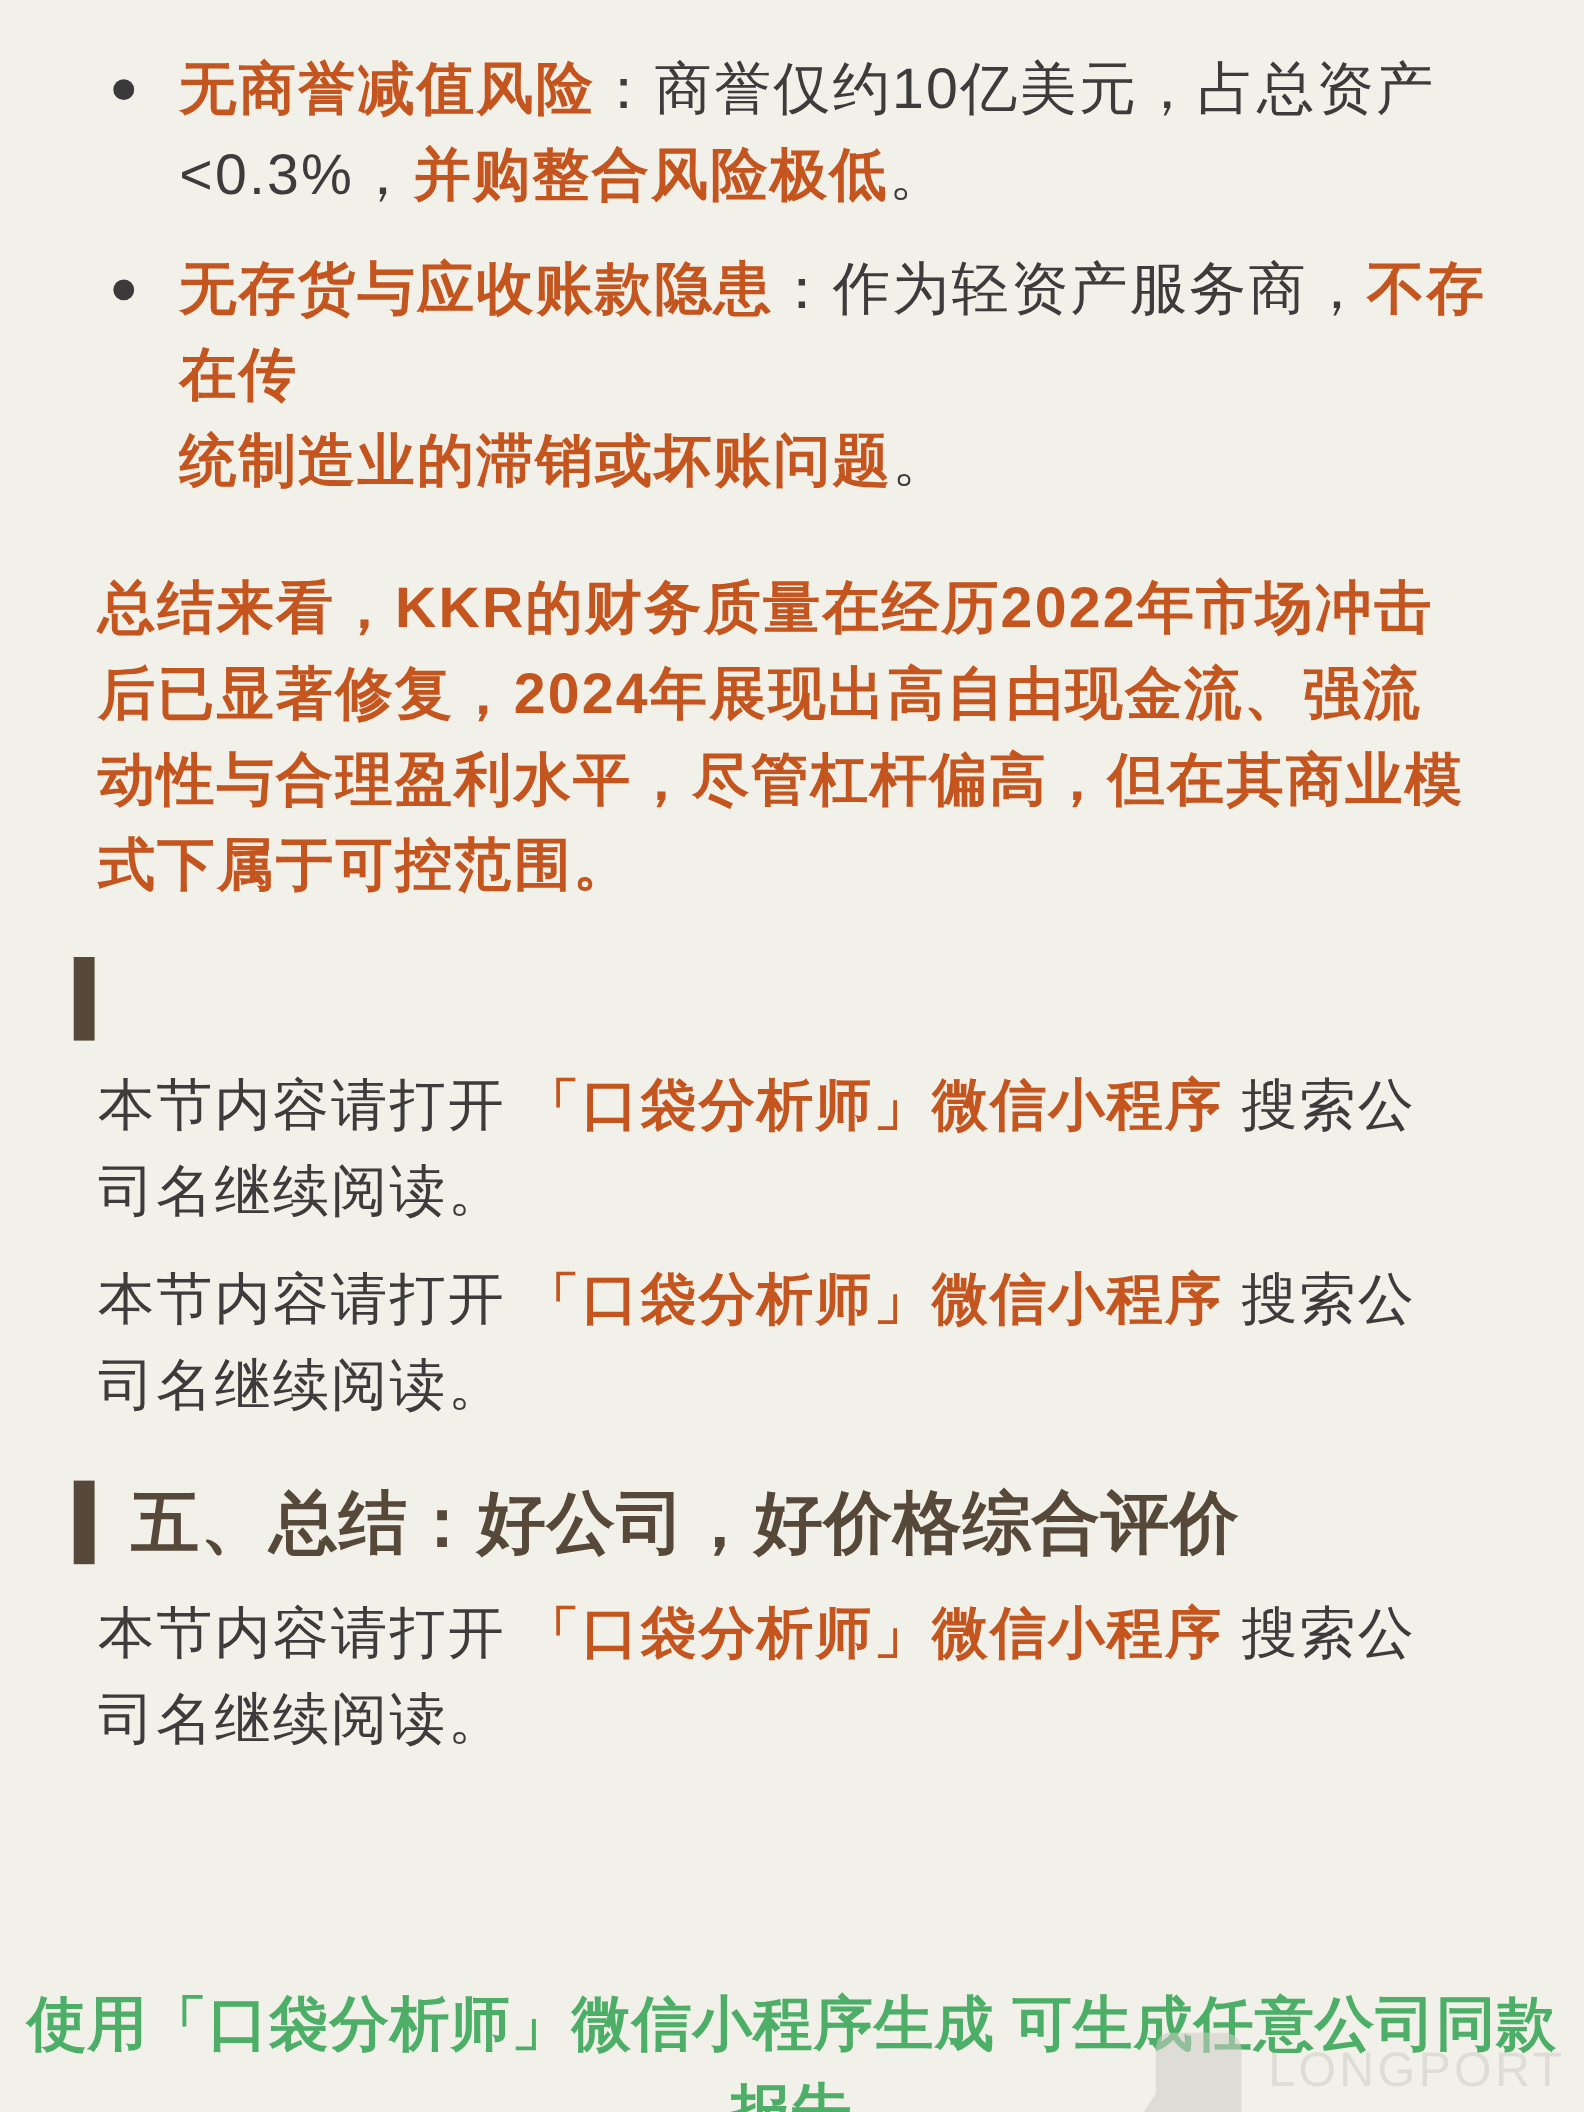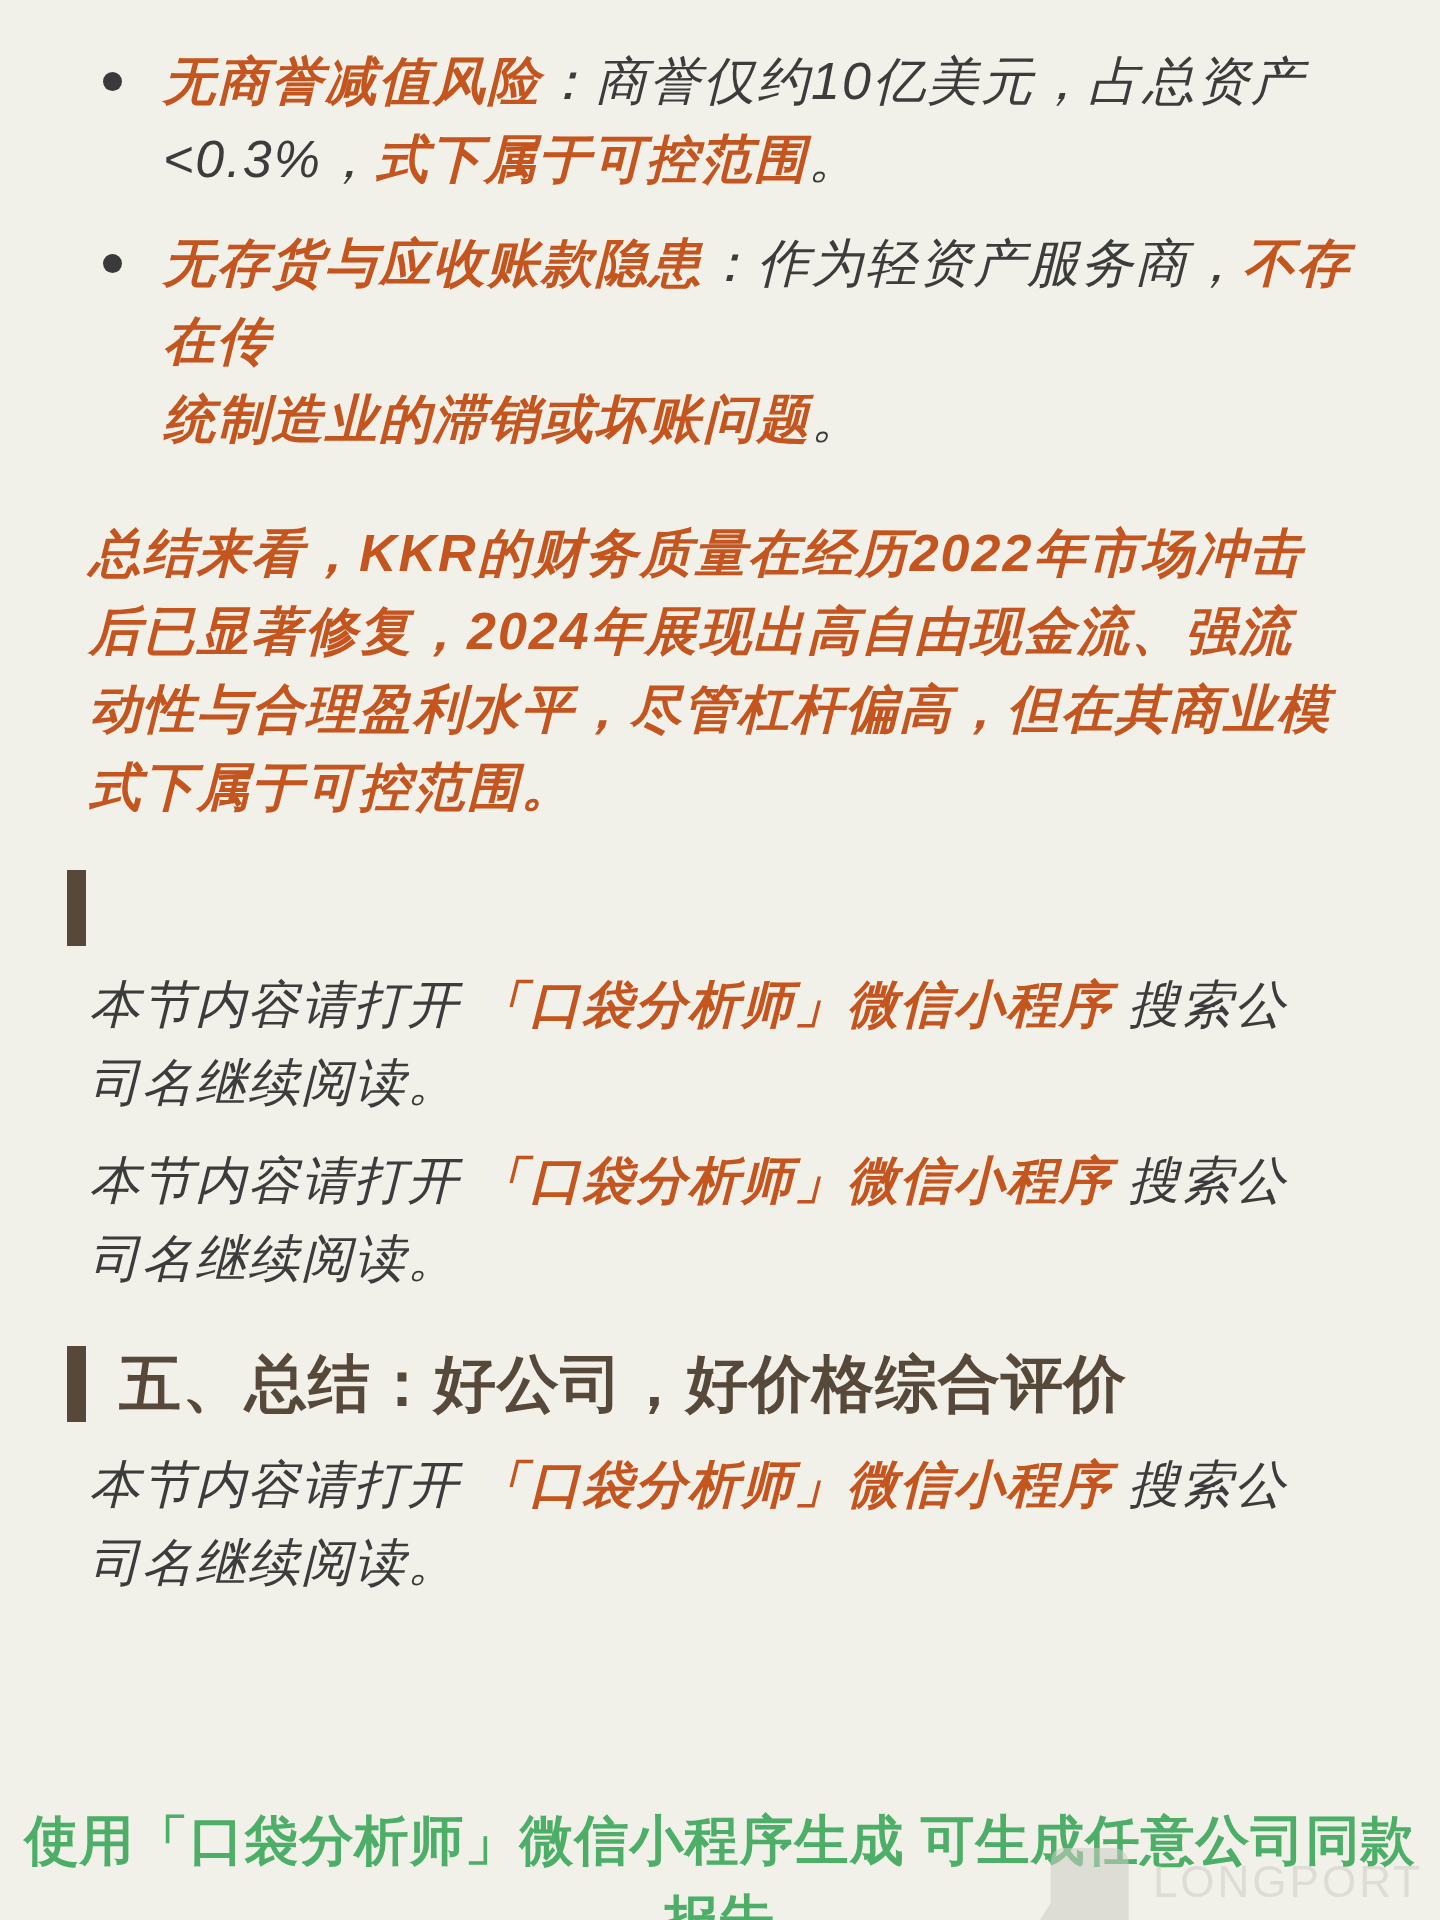--- a/index.html
+++ b/index.html
@@ -36,21 +36,21 @@
     letter-spacing:2px;
     margin-bottom:26px;
   }
   .bullets li .dot{
     position:absolute;
     left:36px;top:30px;
     width:19px;height:19px;
     border-radius:50%;
     background:#3A3A3A;
   }
-  .rich, .summary, .section-body{white-space:pre-line;font-style:italic;}
+  .rich, .summary, .section-body{white-space:pre-line;}
   
   .summary{
     margin:56px 0 0 22px;
     font-size:52px;
     line-height:78px;
     letter-spacing:2px;
     font-weight:700;
     color:var(--accent-orange);
   }
   
@@ -115,21 +115,21 @@
 </style>
 </head>
 <body>
 
 <div class="page">
 
   <ul class="bullets">
     <li>
       <span class="dot"></span>
       <span class="rich"><span class="em">无商誉减值风险</span><span>：商誉仅约10亿美元，占总资产
-&lt;0.3%，</span><span class="em">式下属于可控范围</span><span>。</span></span>
+&lt;0.3%，</span><span class="em">并购整合风险极低</span><span>。</span></span>
     </li>
     <li>
       <span class="dot"></span>
       <span class="rich"><span class="em">无存货与应收账款隐患</span><span>：作为轻资产服务商，</span><span class="em">不存在传
 统制造业的滞销或坏账问题</span><span>。</span></span>
     </li>
   </ul>
 
   <p class="summary">总结来看，KKR的财务质量在经历2022年市场冲击
 后已显著修复，2024年展现出高自由现金流、强流

